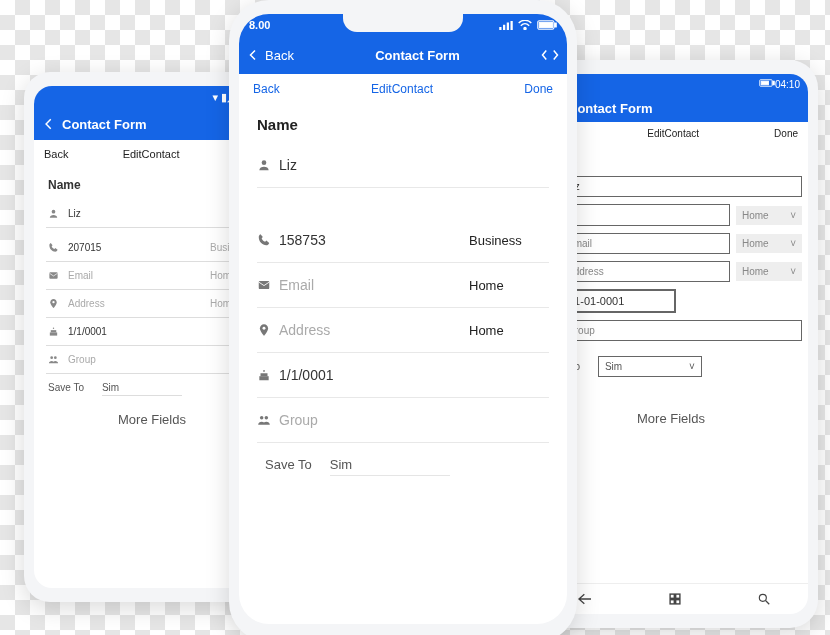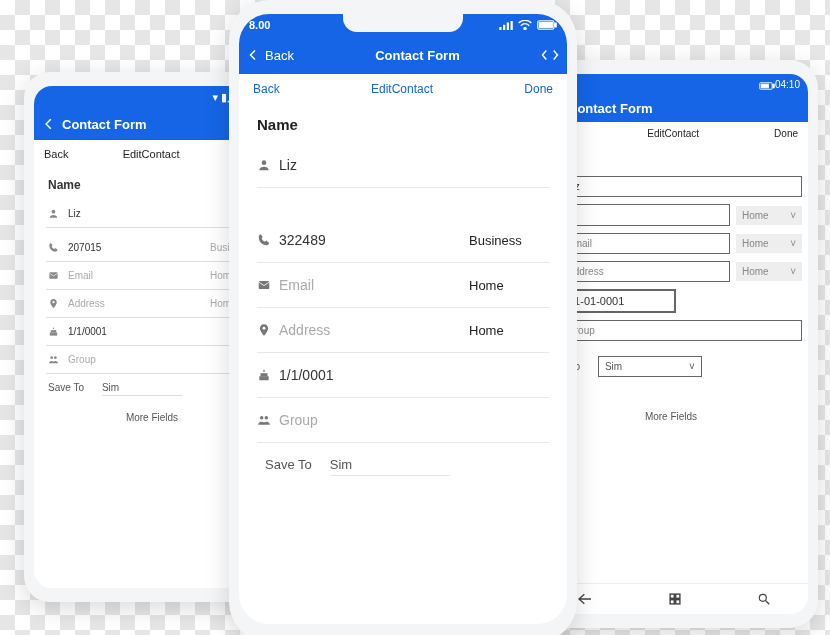--- a/index.html
+++ b/index.html
@@ -19,21 +19,21 @@
   .ios-subbar{display:flex;justify-content:space-between;padding:8px 14px;font-size:12px;color:#1565e6}
   .content{flex:1;overflow:hidden;padding:4px 12px;font-size:11px;color:#555}
   .sec-h{font-weight:600;color:#333;font-size:12px;margin:6px 2px 8px}
   .row{display:flex;align-items:center;gap:8px;height:30px}
   .row .ic{width:14px;display:flex;justify-content:center;color:#7a7a7a}
   .row .fld{flex:1;color:#333}
   .row .ph{color:#aaa}
   .row .sel{width:55px;color:#aaa;font-size:10px}
   .underline{border-bottom:1px solid #ddd}
   .saveto{display:flex;gap:18px;padding:8px 2px;font-size:11px}
-  .more{padding:8px 0;text-align:center;font-size:10px;color:#555}
+  .more{padding:8px 0;text-align:center;font-size:13px;color:#555}
 
   
   .p-ios{left:229px;top:0;width:328px;height:610px;z-index:3;border-radius:40px;padding:14px 10px 18px}
   .p-ios .screen{border-radius:30px}
   .p-ios .status{font-weight:600}
   .notch{position:absolute;top:10px;left:50%;transform:translateX(-50%);width:120px;height:22px;background:#f4f5f7;border-radius:0 0 14px 14px;z-index:5}
   .p-ios .content{font-size:13px;padding:6px 18px}
   .p-ios .sec-h{font-size:15px;color:#222;margin:6px 0 10px}
   .p-ios .row{height:44px;border-bottom:1px solid #e8e8e8}
   .p-ios .row .fld{font-size:14px}
@@ -225,21 +225,21 @@
             </span>
           <span class="fld">Liz</span>
         </div>
         <div style="height:30px"></div>
         <div class="row">
           <span class="ic">
               <svg width="14" height="14" viewBox="0 0 24 24" fill="#777">
                 <path d="M6 2l4 5-2 2c1 3 3 5 6 6l2-2 5 4c-1 3-3 4-5 4C9 21 3 15 3 7c0-2 1-4 3-5z"></path>
               </svg>
             </span>
-          <span class="fld">322489</span>
+          <span class="fld">158753</span>
           <span class="sel">Business</span>
         </div>
         <div class="row">
           <span class="ic">
               <svg width="14" height="14" viewBox="0 0 24 24" fill="#777">
                 <rect x="3" y="5" width="18" height="14" rx="2"></rect>
                 <path d="M3 7l9 6 9-6" stroke="#fff" stroke-width="1.5" fill="none"></path>
               </svg>
             </span>
           <span class="fld ph">Email</span>
@@ -283,21 +283,21 @@
     </div>
   </div>
 
   <div class="phone p-uwp">
     <div class="screen">
       <div class="status-r">
         <span style="display:flex;gap:4px">
           <span>◢</span>
           <span>⦾</span>
         </span>
-        <span style="display:flex;gap:0;align-items:flex-end">
+        <span style="display:flex;gap:0;align-items:flex-start">
           <span>
               <svg width="16" height="8" viewBox="0 0 22 11" fill="none" stroke="#fff" stroke-width="1.2">
                 <rect x="1" y="1" width="17" height="9" rx="1"></rect>
                 <rect x="3" y="3" width="10" height="5" fill="#fff"></rect>
                 <rect x="19" y="3" width="2" height="5" fill="#fff"></rect>
               </svg>
             </span>
           <span>04:10</span>
         </span>
       </div>

